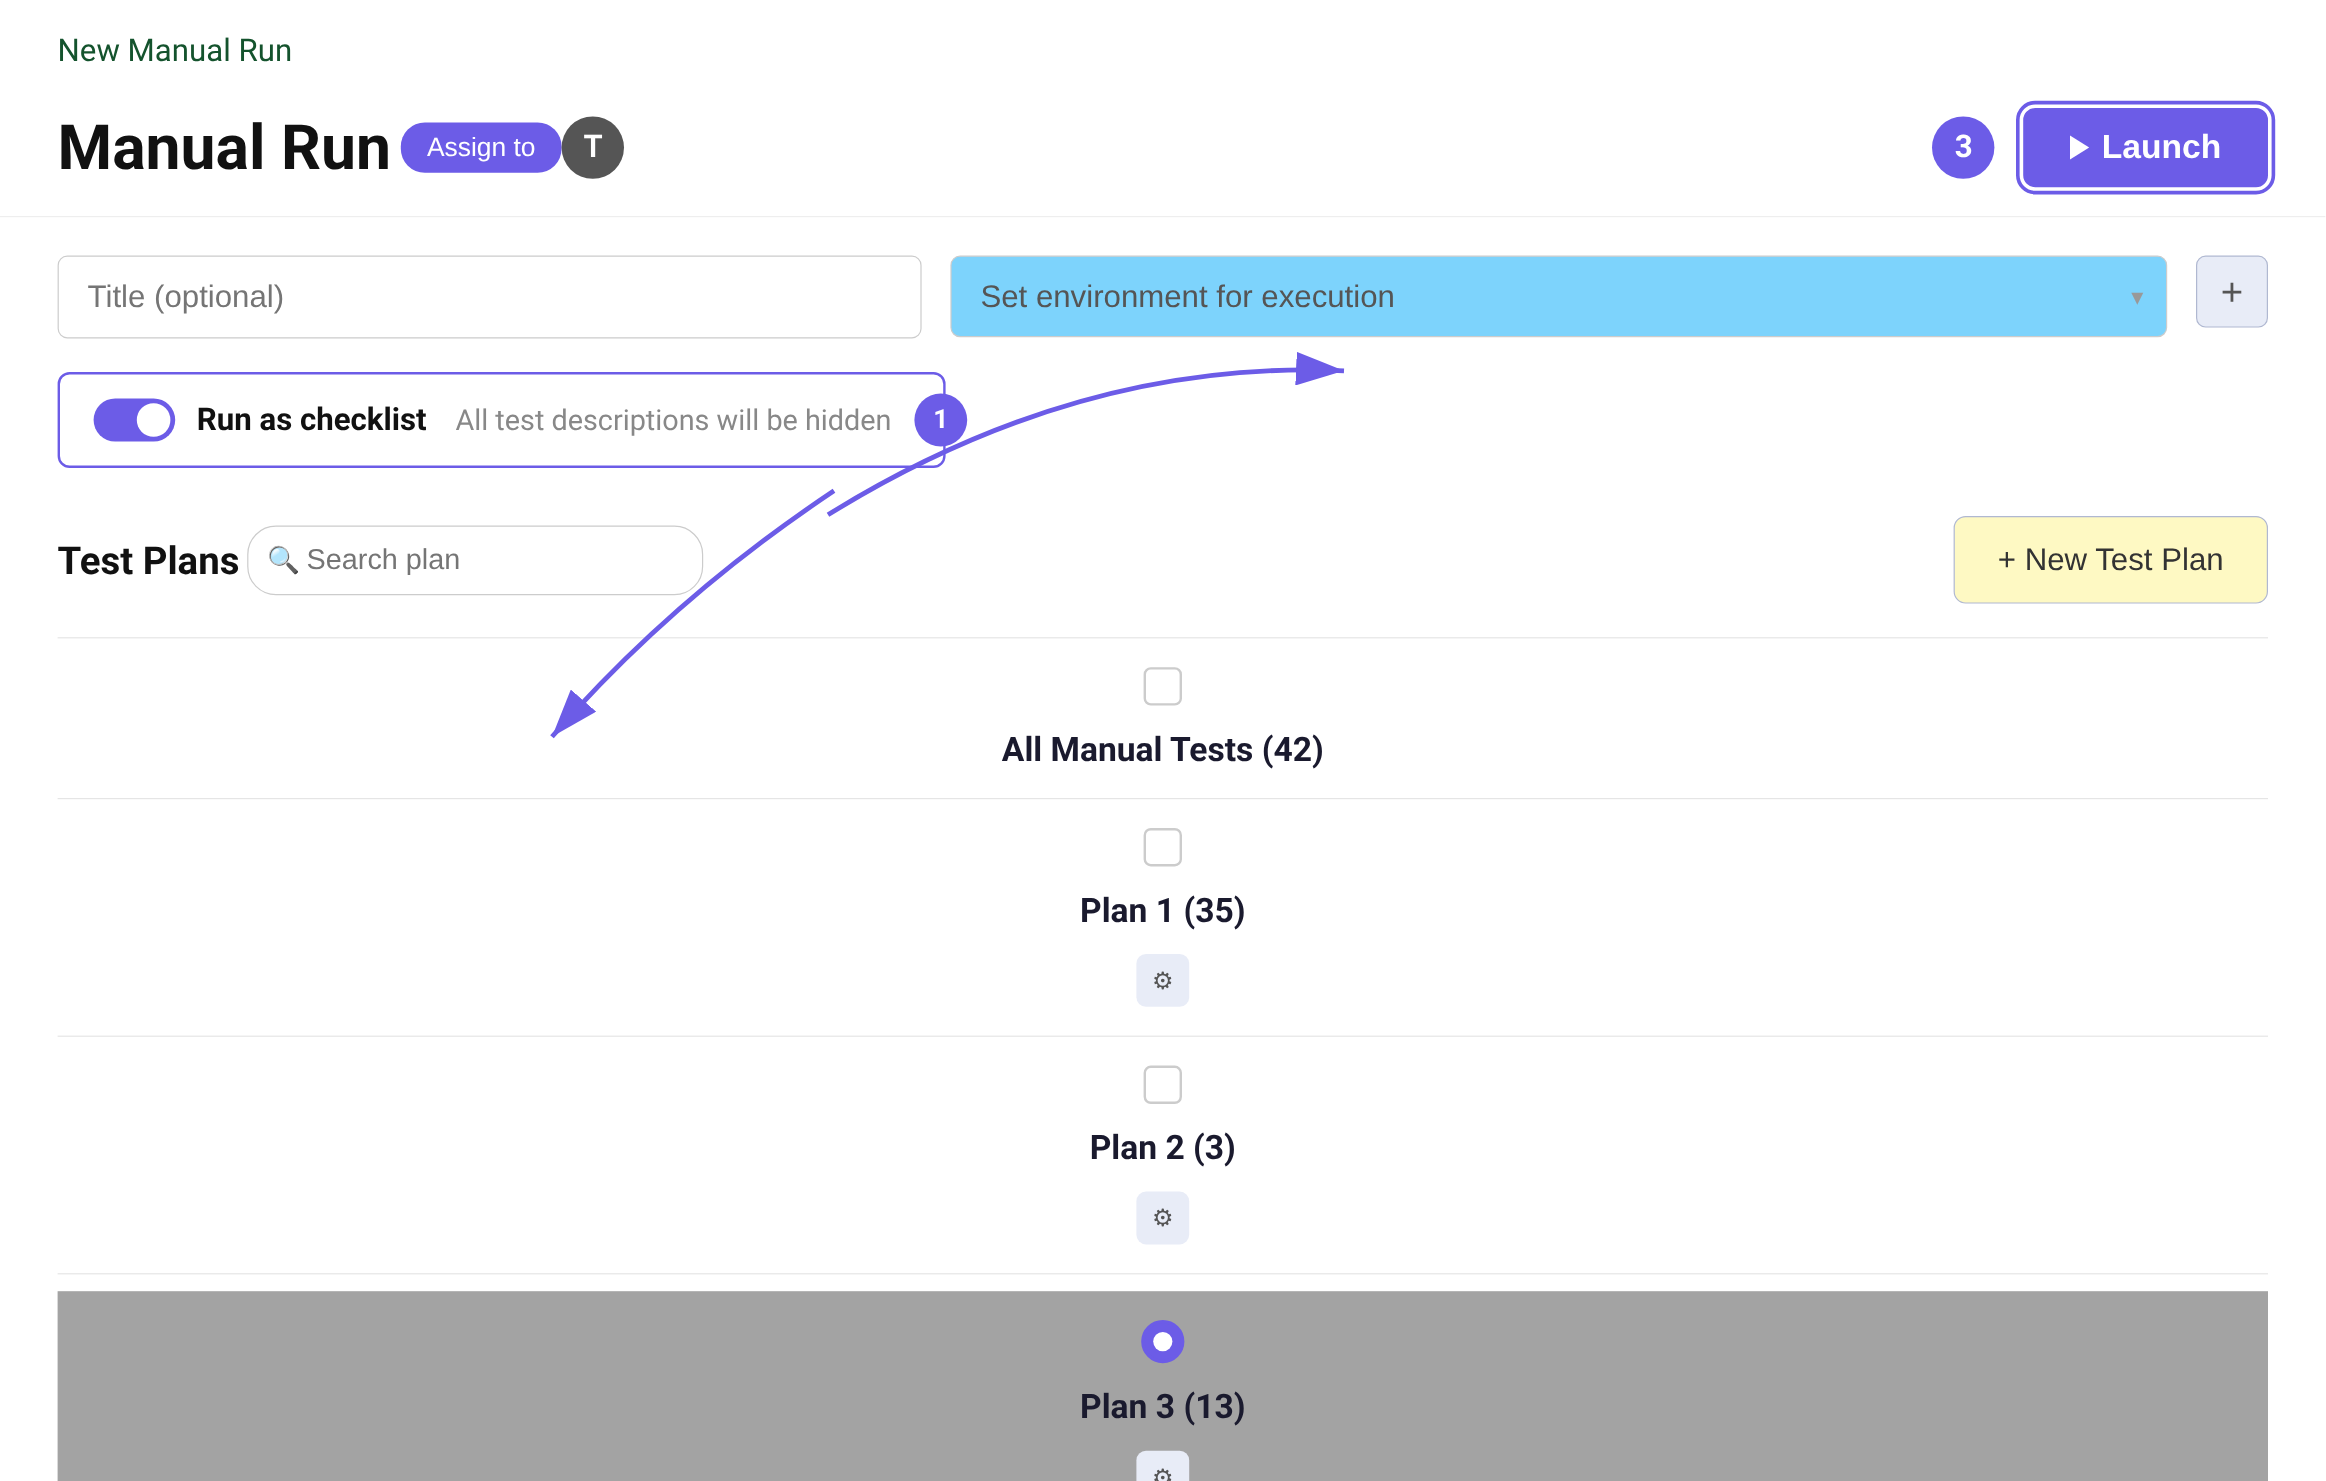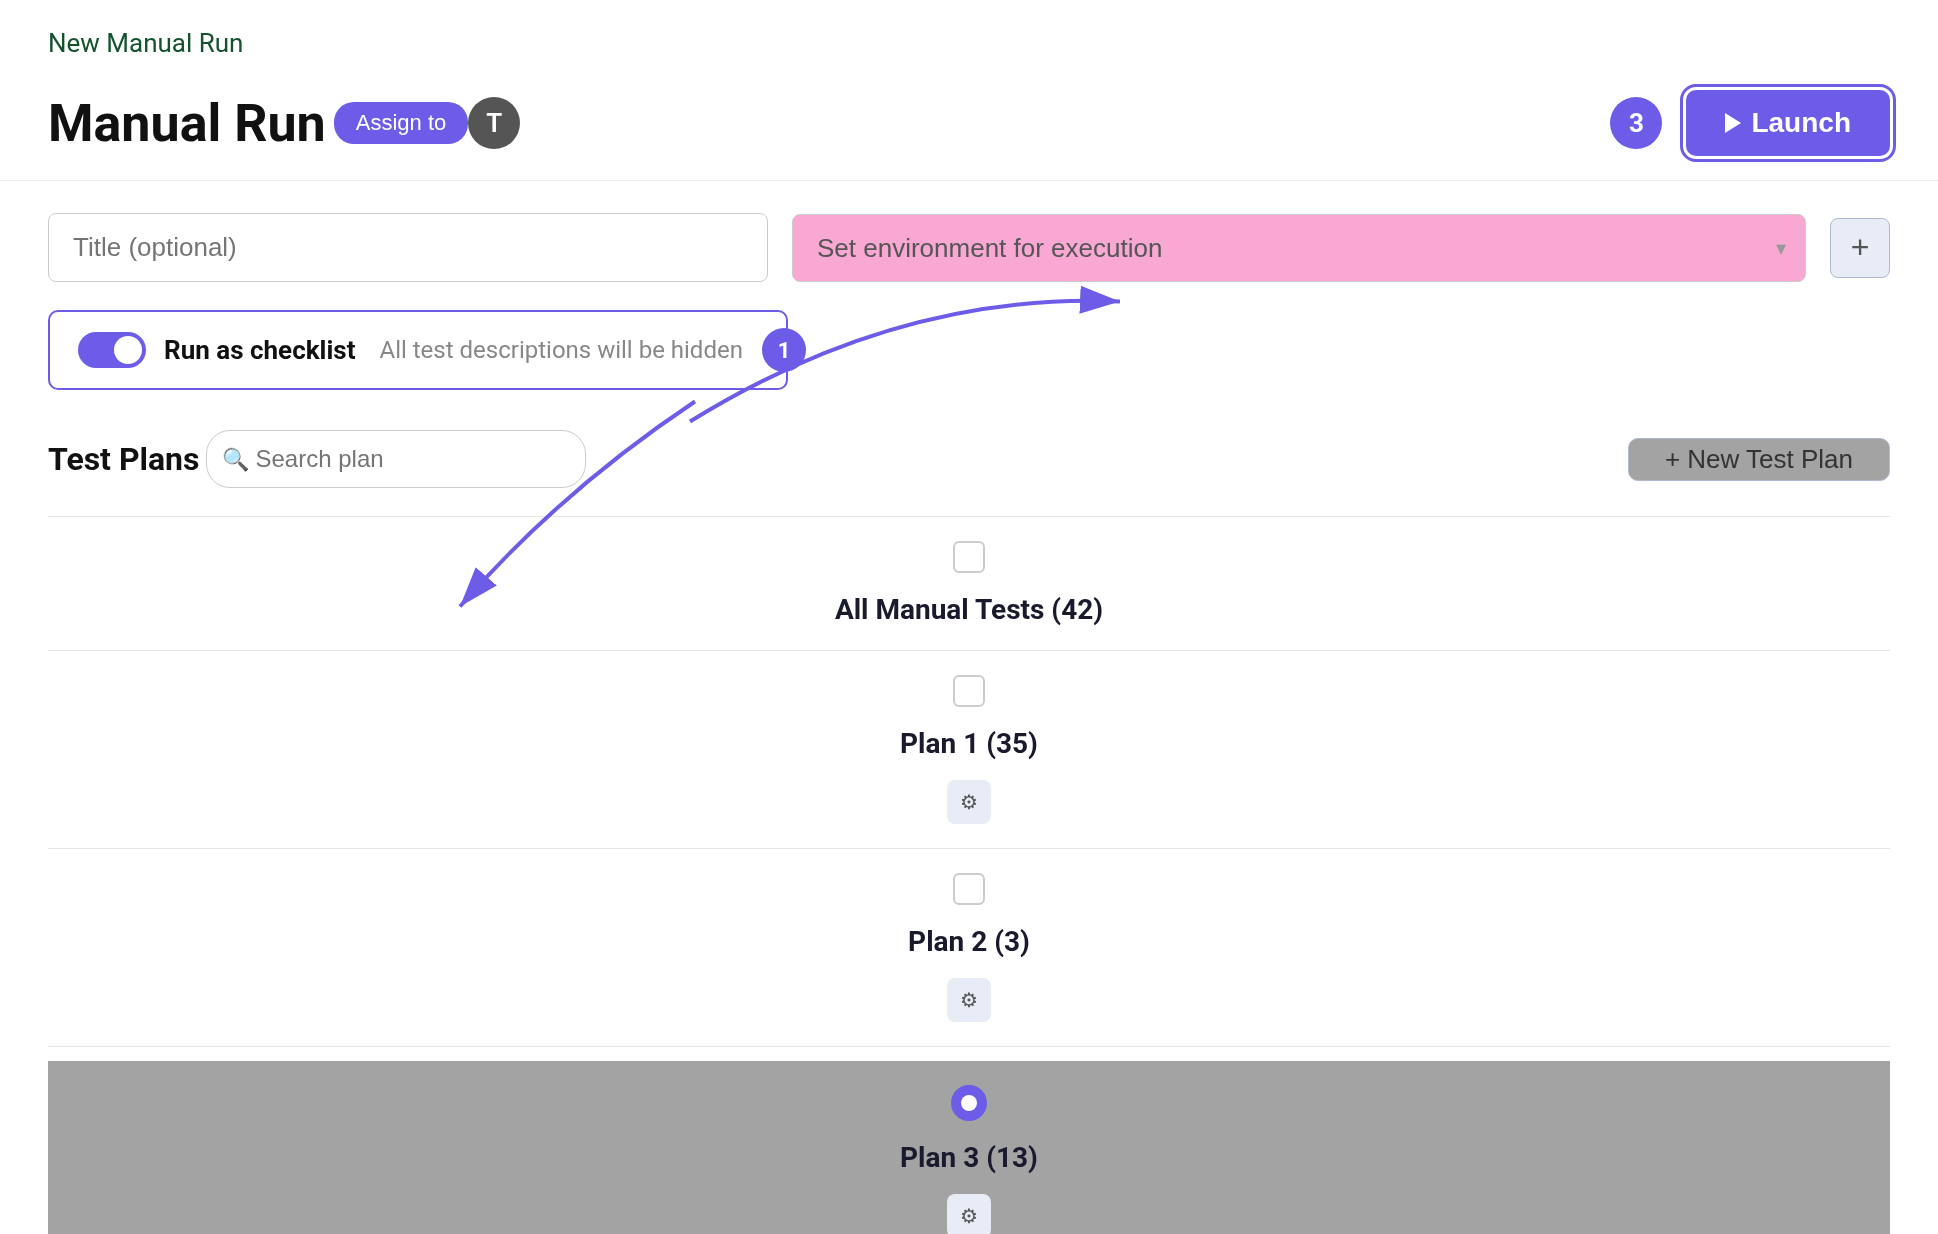--- a/index.html
+++ b/index.html
@@ -103,21 +103,21 @@
     }
 
     .main-content {
       padding: 32px 48px;
     }
 
     .form-row {
       display: flex;
       gap: 24px;
       margin-bottom: 28px;
-      align-items: center;
+      align-items: flex-start;
     }
 
     .title-input {
       flex: 1;
       border: 1.5px solid #ccc;
       border-radius: 8px;
       padding: 18px 24px;
       font-size: 26px;
       color: #999;
       outline: none;
@@ -132,21 +132,21 @@
     }
 
     .env-select {
       flex: 1;
       border: 1.5px solid #ccc;
       border-radius: 8px;
       padding: 18px 24px;
       font-size: 26px;
       color: #555;
       appearance: none;
-      background: #f9a8d4;
+      background: #7dd3fc;
       cursor: pointer;
       outline: none;
     }
 
     .env-dropdown-arrow {
       position: absolute;
       right: 20px;
       color: #999;
       font-size: 20px;
       pointer-events: none;
@@ -270,23 +270,23 @@
       padding: 14px 20px 14px 48px;
       font-size: 24px;
       color: #555;
       width: 380px;
       outline: none;
     }
 
     .new-test-plan-btn {
       margin-left: auto;
       border: 1.5px solid #b0b8d1;
-      background: #a3a3a3;
+      background: #fef9c3;
       border-radius: 10px;
-      padding: 5px 36px;
+      padding: 20px 36px;
       font-size: 26px;
       cursor: pointer;
       color: #333;
       font-weight: 500;
     }
 
     .plan-list {
       border-top: 1px solid #e5e5e5;
     }
 

